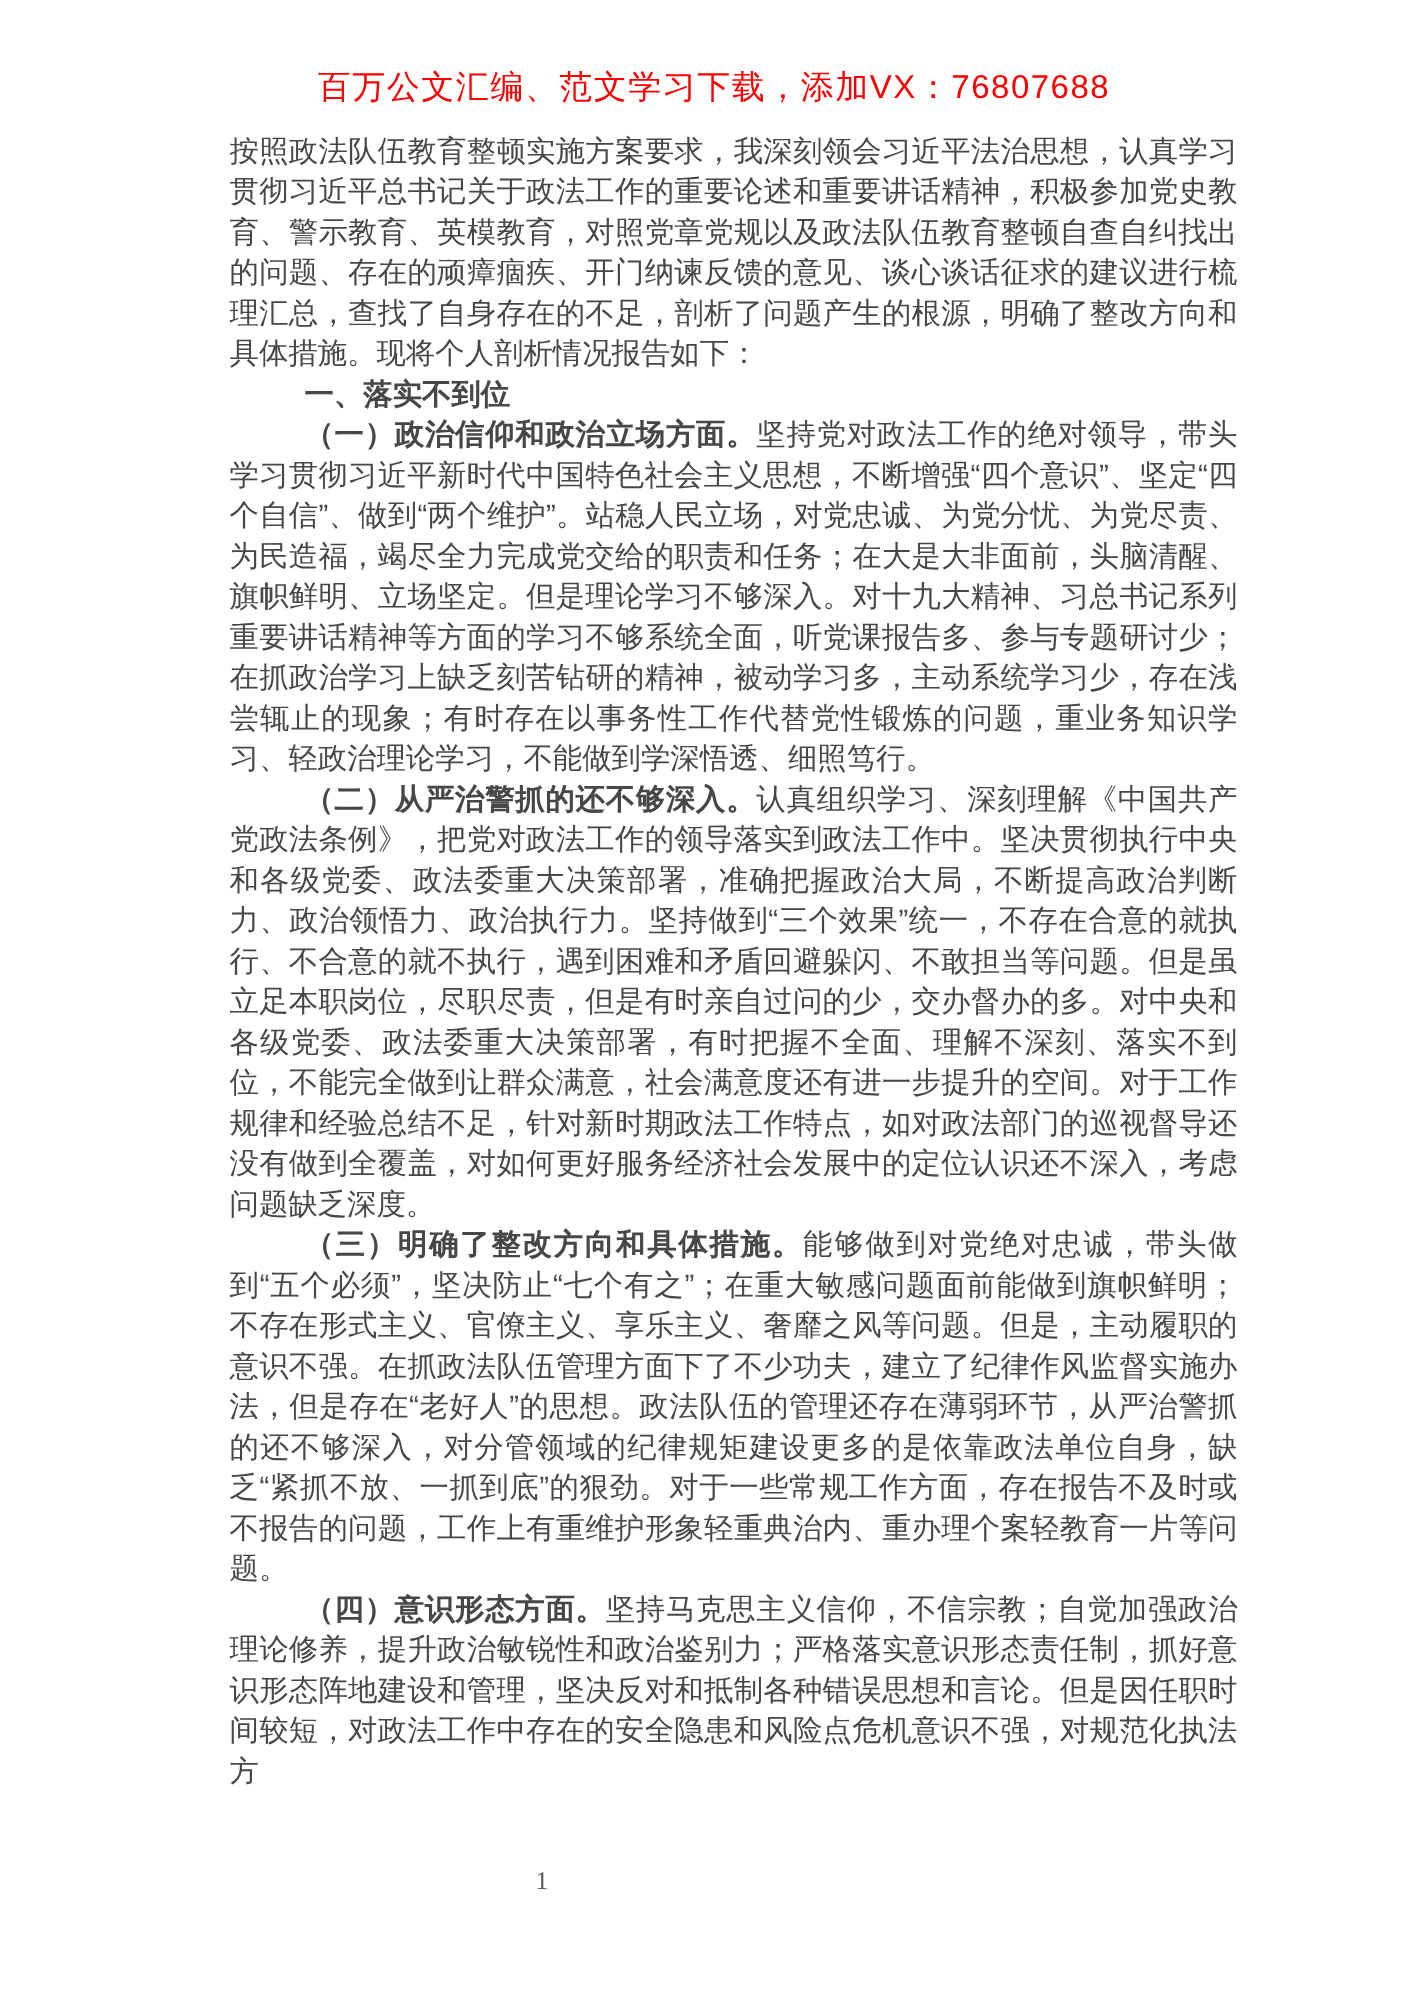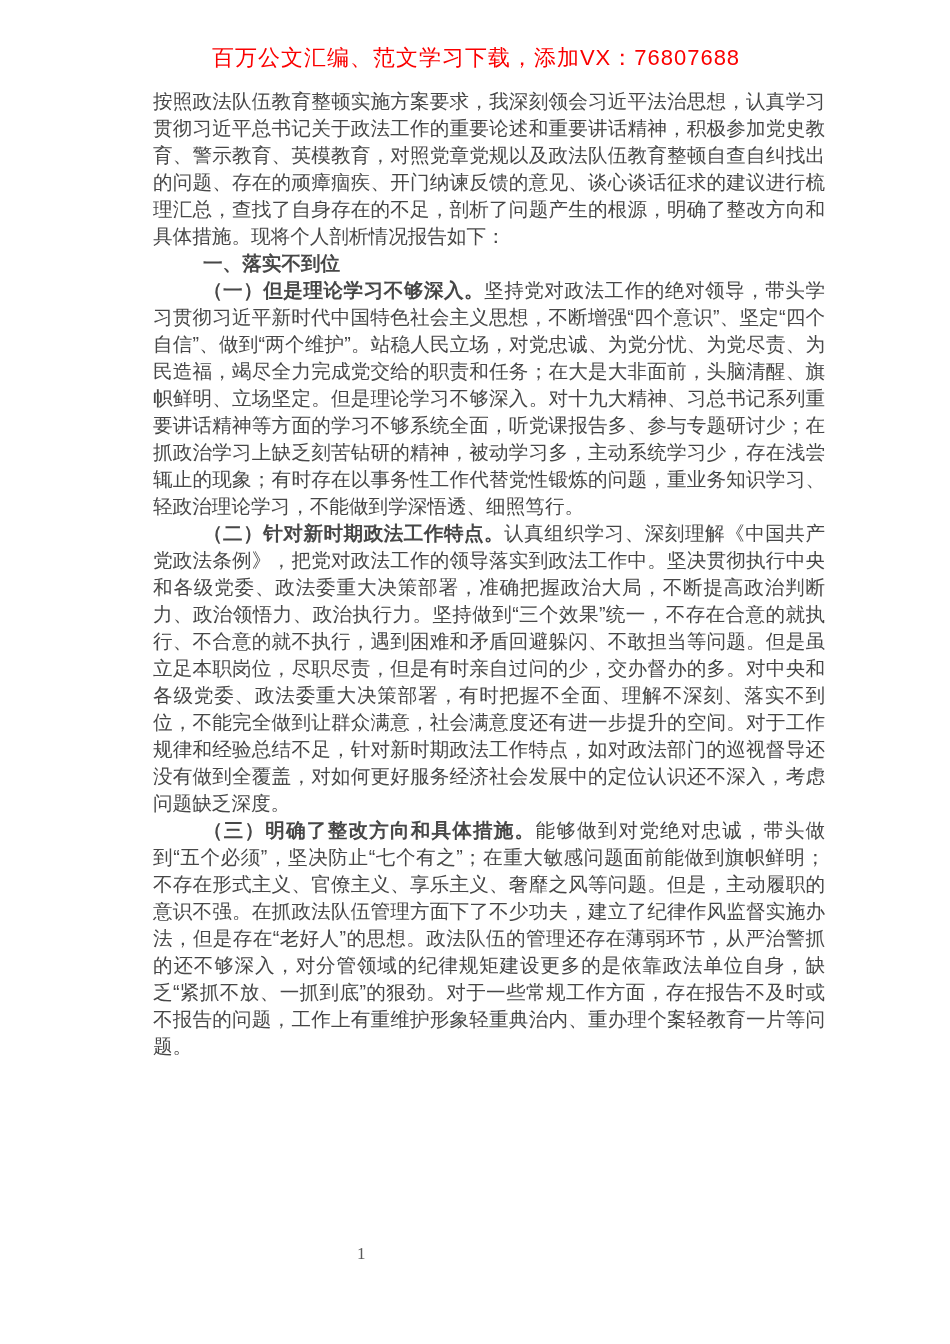--- a/index.html
+++ b/index.html
@@ -72,24 +72,25 @@
 <div class="page">
 
   <div class="doc-header">百万公文汇编、范文学习下载，添加VX：76807688</div>
 
   <div class="doc-body">
 
     <p class="intro">按照政法队伍教育整顿实施方案要求，我深刻领会习近平法治思想，认真学习贯彻习近平总书记关于政法工作的重要论述和重要讲话精神，积极参加党史教育、警示教育、英模教育，对照党章党规以及政法队伍教育整顿自查自纠找出的问题、存在的顽瘴痼疾、开门纳谏反馈的意见、谈心谈话征求的建议进行梳理汇总，查找了自身存在的不足，剖析了问题产生的根源，明确了整改方向和具体措施。现将个人剖析情况报告如下：</p>
 
     <p class="sec-heading">一、落实不到位</p>
 
-    <p class="item"><b>（一）但是理论学习不够深入。</b><span>坚持党对政法工作的绝对领导，带头学习贯彻习近平新时代中国特色社会主义思想，不断增强“四个意识”、坚定“四个自信”、做到“两个维护”。站稳人民立场，对党忠诚、为党分忧、为党尽责、为民造福，竭尽全力完成党交给的职责和任务；在大是大非面前，头脑清醒、旗帜鲜明、立场坚定。但是理论学习不够深入。对十九大精神、习总书记系列重要讲话精神等方面的学习不够系统全面，听党课报告多、参与专题研讨少；在抓政治学习上缺乏刻苦钻研的精神，被动学习多，主动系统学习少，存在浅尝辄止的现象；有时存在以事务性工作代替党性锻炼的问题，重业务知识学习、轻政治理论学习，不能做到学深悟透、细照笃行。</span></p>
+    <p class="item"><b>（一）政治信仰和政治立场方面。</b><span>坚持党对政法工作的绝对领导，带头学习贯彻习近平新时代中国特色社会主义思想，不断增强“四个意识”、坚定“四个自信”、做到“两个维护”。站稳人民立场，对党忠诚、为党分忧、为党尽责、为民造福，竭尽全力完成党交给的职责和任务；在大是大非面前，头脑清醒、旗帜鲜明、立场坚定。但是理论学习不够深入。对十九大精神、习总书记系列重要讲话精神等方面的学习不够系统全面，听党课报告多、参与专题研讨少；在抓政治学习上缺乏刻苦钻研的精神，被动学习多，主动系统学习少，存在浅尝辄止的现象；有时存在以事务性工作代替党性锻炼的问题，重业务知识学习、轻政治理论学习，不能做到学深悟透、细照笃行。</span></p>
 
-    <p class="item"><b>（二）针对新时期政法工作特点。</b><span>认真组织学习、深刻理解《中国共产党政法条例》，把党对政法工作的领导落实到政法工作中。坚决贯彻执行中央和各级党委、政法委重大决策部署，准确把握政治大局，不断提高政治判断力、政治领悟力、政治执行力。坚持做到“三个效果”统一，不存在合意的就执行、不合意的就不执行，遇到困难和矛盾回避躲闪、不敢担当等问题。但是虽立足本职岗位，尽职尽责，但是有时亲自过问的少，交办督办的多。对中央和各级党委、政法委重大决策部署，有时把握不全面、理解不深刻、落实不到位，不能完全做到让群众满意，社会满意度还有进一步提升的空间。对于工作规律和经验总结不足，针对新时期政法工作特点，如对政法部门的巡视督导还没有做到全覆盖，对如何更好服务经济社会发展中的定位认识还不深入，考虑问题缺乏深度。</span></p>
+    <p class="item"><b>（二）从严治警抓的还不够深入。</b><span>认真组织学习、深刻理解《中国共产党政法条例》，把党对政法工作的领导落实到政法工作中。坚决贯彻执行中央和各级党委、政法委重大决策部署，准确把握政治大局，不断提高政治判断力、政治领悟力、政治执行力。坚持做到“三个效果”统一，不存在合意的就执行、不合意的就不执行，遇到困难和矛盾回避躲闪、不敢担当等问题。但是虽立足本职岗位，尽职尽责，但是有时亲自过问的少，交办督办的多。对中央和各级党委、政法委重大决策部署，有时把握不全面、理解不深刻、落实不到位，不能完全做到让群众满意，社会满意度还有进一步提升的空间。对于工作规律和经验总结不足，针对新时期政法工作特点，如对政法部门的巡视督导还没有做到全覆盖，对如何更好服务经济社会发展中的定位认识还不深入，考虑问题缺乏深度。</span></p>
 
     <p class="item"><b>（三）明确了整改方向和具体措施。</b><span>能够做到对党绝对忠诚，带头做到“五个必须”，坚决防止“七个有之”；在重大敏感问题面前能做到旗帜鲜明；不存在形式主义、官僚主义、享乐主义、奢靡之风等问题。但是，主动履职的意识不强。在抓政法队伍管理方面下了不少功夫，建立了纪律作风监督实施办法，但是存在“老好人”的思想。政法队伍的管理还存在薄弱环节，从严治警抓的还不够深入，对分管领域的纪律规矩建设更多的是依靠政法单位自身，缺乏“紧抓不放、一抓到底”的狠劲。对于一些常规工作方面，存在报告不及时或不报告的问题，工作上有重维护形象轻重典治内、重办理个案轻教育一片等问题。</span></p>
 
+    <p class="item"><b>（四）意识形态方面。</b><span>坚持马克思主义信仰，不信宗教；自觉加强政治理论修养，提升政治敏锐性和政治鉴别力；严格落实意识形态责任制，抓好意识形态阵地建设和管理，坚决反对和抵制各种错误思想和言论。但是因任职时间较短，对政法工作中存在的安全隐患和风险点危机意识不强，对规范化执法方</span></p>
 
   </div>
 
   <div class="page-number">1</div>
 
 </div>
 
 </body></html>

